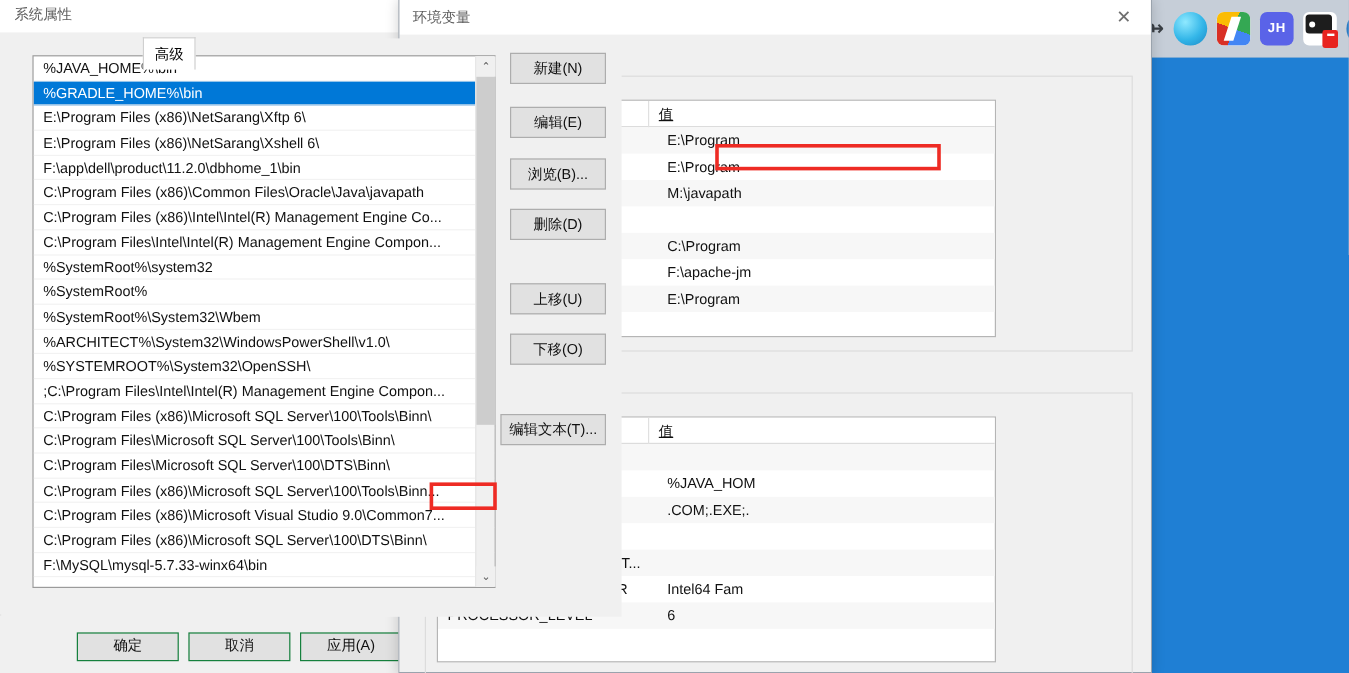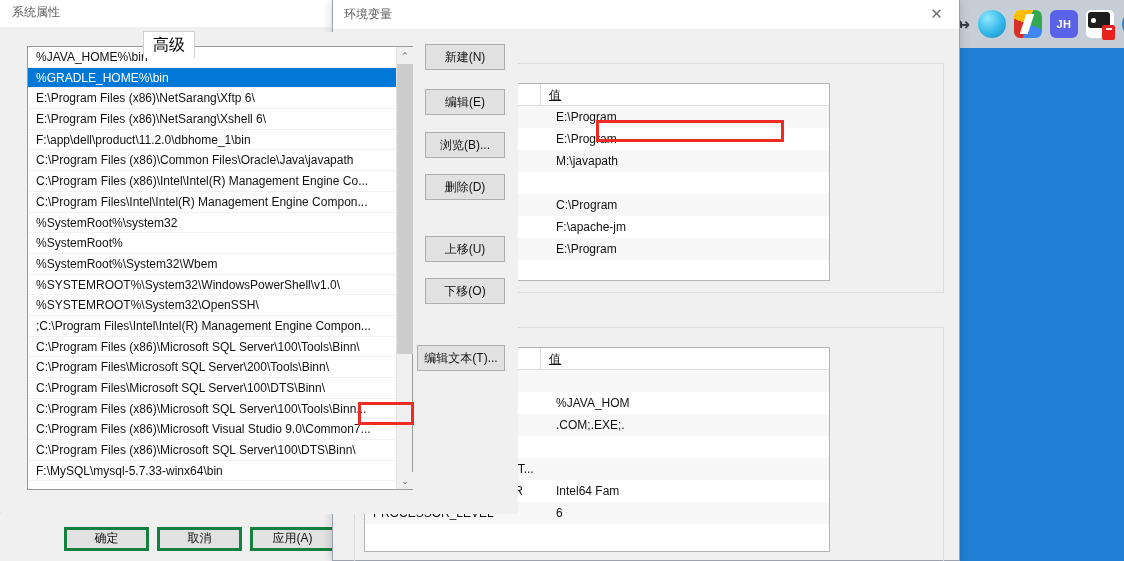--- a/index.html
+++ b/index.html
@@ -122,21 +122,21 @@
   }
   #sysprops .win-title { padding-left: 43px; }
   #tabstrip {
     position: absolute; left: 40px; top: 36px; width: 342px; height: 26px;
     display: flex; align-items: flex-end;
     border-bottom: 1px solid #d7d7d7;
   }
   .tab {
     height: 24px; padding: 0 9px;
     display: flex; align-items: center; justify-content: center;
-    font-size: 16px; color: #000;
+    font-size: 12px; color: #000;
     border: 1px solid #d0d0d0; border-bottom: none;
     background: #f6f6f6; margin-right: -1px;
   }
   .tab.active {
     background: #ffffff; height: 27px; border-color: #d0d0d0;
     position: relative; z-index: 2; font-weight: normal;
   }
   #tabpage {
     position: absolute; left: 40px; top: 62px; width: 342px; height: 437px;
     background: #ffffff; border: 1px solid #d7d7d7; border-top: none;
@@ -174,21 +174,21 @@
     overflow: hidden;
   }
   #sysprops-footer {
     position: absolute; left: 0px; top: 515px; width: 380px; height: 52px;
     background: #f0f0f0; border-top: 1px solid #dfdfdf;
     display: flex; justify-content: flex-end; align-items: center;
     gap: 8px; padding-right: 14px;
   }
   .footer-btn {
     width: 85px; height: 24px;
-    background: #e1e1e1; border: 3px solid #15803d;
+    background: #e1e1e1; border: 1px solid #15803d;
     font-size: 12px; color: #111;
     display: flex; align-items: center; justify-content: center;
   }
 
   
   #envvars {
     left: 332px; top: -2px; width: 628px; height: 563px;
     border: 1px solid #9aa3ad;
   }
   #envvars .win-body { position: relative; height: 531px; }
@@ -450,25 +450,25 @@
       <div class="path-row selected">%GRADLE_HOME%\bin</div>
       <div class="path-row">E:\Program Files (x86)\NetSarang\Xftp 6\</div>
       <div class="path-row">E:\Program Files (x86)\NetSarang\Xshell 6\</div>
       <div class="path-row">F:\app\dell\product\11.2.0\dbhome_1\bin</div>
       <div class="path-row">C:\Program Files (x86)\Common Files\Oracle\Java\javapath</div>
       <div class="path-row">C:\Program Files (x86)\Intel\Intel(R) Management Engine Co...</div>
       <div class="path-row">C:\Program Files\Intel\Intel(R) Management Engine Compon...</div>
       <div class="path-row">%SystemRoot%\system32</div>
       <div class="path-row">%SystemRoot%</div>
       <div class="path-row">%SystemRoot%\System32\Wbem</div>
-      <div class="path-row">%SYSTEMROOT%\System32\WindowsPowerShell\v1.0\</div>
+      <div class="path-row">%ARCHITECT%\System32\WindowsPowerShell\v1.0\</div>
       <div class="path-row">%SYSTEMROOT%\System32\OpenSSH\</div>
       <div class="path-row">;C:\Program Files\Intel\Intel(R) Management Engine Compon...</div>
       <div class="path-row">C:\Program Files (x86)\Microsoft SQL Server\100\Tools\Binn\</div>
-      <div class="path-row">C:\Program Files\Microsoft SQL Server\200\Tools\Binn\</div>
+      <div class="path-row">C:\Program Files\Microsoft SQL Server\100\Tools\Binn\</div>
       <div class="path-row">C:\Program Files\Microsoft SQL Server\100\DTS\Binn\</div>
       <div class="path-row">C:\Program Files (x86)\Microsoft SQL Server\100\Tools\Binn...</div>
       <div class="path-row">C:\Program Files (x86)\Microsoft Visual Studio 9.0\Common7...</div>
       <div class="path-row">C:\Program Files (x86)\Microsoft SQL Server\100\DTS\Binn\</div>
       <div class="path-row">F:\MySQL\mysql-5.7.33-winx64\bin</div>
     </div>
 
     <div id="path-scroll">
       <div class="sb-arrow" id="sb-up">⌃</div>
       <div id="sb-thumb"></div>

